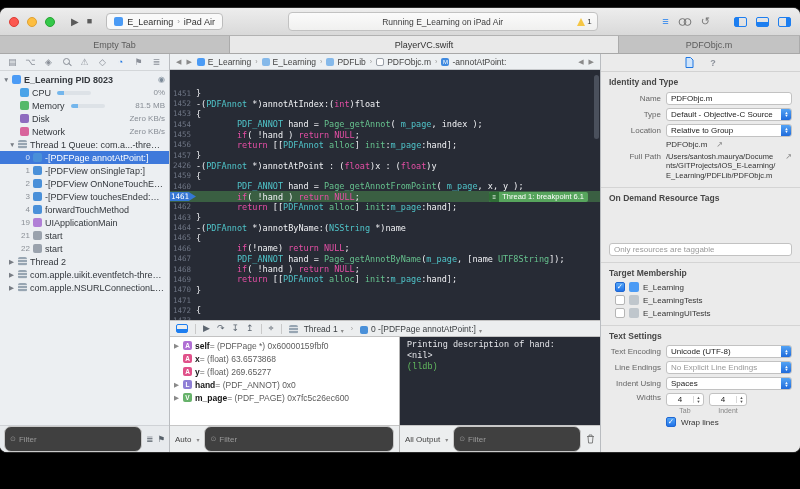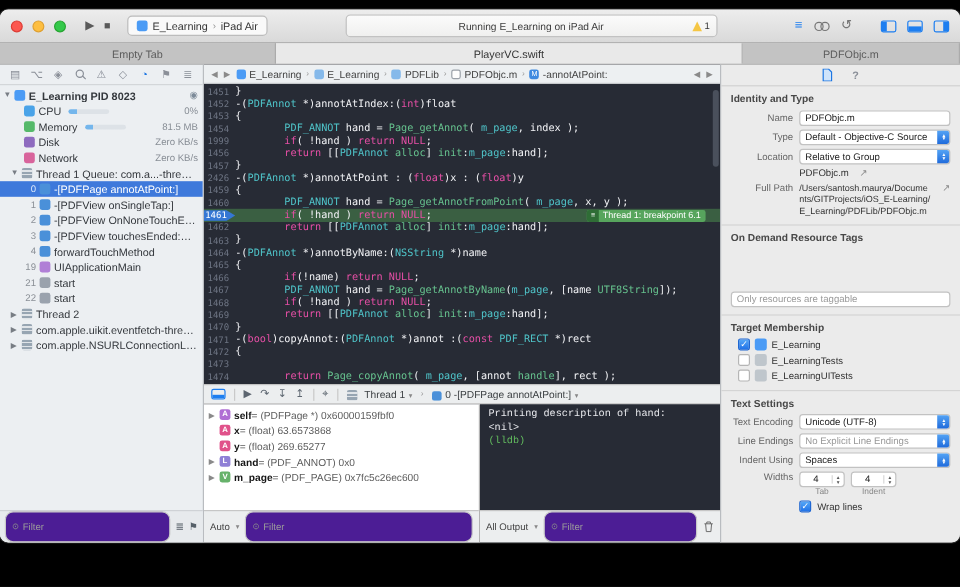--- a/index.html
+++ b/index.html
@@ -53,36 +53,36 @@
   .nlabel{overflow:hidden;text-overflow:ellipsis;flex:0 1 auto;}
   .proc-btn{margin-left:auto;color:#7d8b99;font-size:8px;}
   .g-ind{padding-left:20px;}
   .f-ind{padding-left:16px;}
   .t-ind{padding-left:9px;}
   .glabel{flex:0 0 auto;}
   .gbar{width:34px;height:4px;border-radius:2px;margin-left:6px;background:linear-gradient(90deg,#74b6ec 0 20%,#dde2e7 20%);}
   .gval{margin-left:auto;color:#878d95;font-size:8px;}
   .frame-num{width:14px;text-align:right;margin-right:3px;color:#8a8f96;font-size:8px;flex:0 0 14px;}
   .nav-filter{flex:0 0 17px;border-top:1px solid #cfd2d6;background:#e7eaed;display:flex;align-items:center;gap:4px;padding:0 4px;}
-  .filter-pill{flex:1;height:12px;background:#4c1d95;border:1px solid #c9c9c9;border-radius:7px;display:flex;align-items:center;gap:3px;padding:12px 5px;font-size:8px;color:#9a9a9a;min-width:0;}
+  .filter-pill{flex:1;height:12px;background:#404040;border:1px solid #c9c9c9;border-radius:7px;display:flex;align-items:center;gap:3px;padding:12px 5px;font-size:8px;color:#9a9a9a;min-width:0;}
   .fp-ic{font-size:7px;color:#8a8a8a;}
   .nf-ic{color:#566069;font-size:8.5px;}
   
   .editor-col{flex:1;display:flex;flex-direction:column;min-width:0;background:#272b35;}
   .jumpbar{flex:0 0 16px;background:#edf0f2;border-bottom:1px solid #c6c9cc;display:flex;align-items:center;font-size:8.5px;color:#444;padding:0 6px;gap:5px;white-space:nowrap;overflow:hidden;}
   .jb-nav{color:#8a8a8a;font-size:7px;}
   .crumbs{display:flex;align-items:center;gap:4px;min-width:0;overflow:hidden;flex:1;}
   .crumb{display:flex;align-items:center;gap:3px;}
   .crumb-sep{color:#9a9a9a;font-size:7px;}
   .ci{width:8px;height:8px;border-radius:2px;flex:0 0 8px;display:inline-flex;align-items:center;justify-content:center;}
   .ci-project{background:#4b9bf5;}
   .ci-folder{background:#85b9ea;}
   .ci-file{background:#fdfdfd;border:1px solid #9aa0a8;}
   .ci-method{background:#3f8ae0;color:#fff;font-size:6px;}
-  .code-area{flex:1;overflow:hidden;font-family:"DejaVu Sans Mono",monospace;font-size:8.5px;position:relative;padding-top:1px;}
+  .code-area{flex:1;overflow:hidden;font-family:"DejaVu Sans Mono",monospace;font-size:8.5px;position:relative;padding-top:18px;}
   .line{display:flex;align-items:center;height:10.35px;overflow:hidden;}
   .ln{flex:0 0 26px;text-align:right;color:#6d7483;font-size:7.5px;padding-right:5px;font-family:"DejaVu Sans Mono",monospace;}
   .src{white-space:pre;color:#f1f2f5;}
   .tk-k{color:#e64fa6;}
   .tk-t{color:#4fc4c9;}
   .tk-f{color:#66c28e;}
   .line.current{background:#3a5f42;}
   .line.current .ln{background:#3577d4;color:#fff;clip-path:polygon(0 0,72% 0,100% 50%,72% 100%,0 100%);padding-right:7px;}
   .chip{margin-left:auto;margin-right:12px;background:#57a55d;border-radius:2px;color:#fff;font-size:7.5px;display:flex;align-items:center;gap:3px;height:10px;padding-right:4px;font-family:"Liberation Sans",sans-serif;flex:0 0 auto;}
   .chip-ic{background:#2f6d36;width:10px;height:10px;display:flex;align-items:center;justify-content:center;border-radius:2px 0 0 2px;font-size:6px;}
@@ -344,21 +344,21 @@
           </div>
           <div class="line">
             <span class="ln">1453</span>
             <span class="src"><span class="tk-p">{</span></span>
           </div>
           <div class="line">
             <span class="ln">1454</span>
             <span class="src"><span class="tk-p">        </span><span class="tk-t">PDF_ANNOT</span><span class="tk-p"> hand = </span><span class="tk-f">Page_getAnnot</span><span class="tk-p">( </span><span class="tk-t">m_page</span><span class="tk-p">, index );</span></span>
           </div>
           <div class="line">
-            <span class="ln">1999</span>
+            <span class="ln">1455</span>
             <span class="src"><span class="tk-p">        </span><span class="tk-k">if</span><span class="tk-p">( !hand ) </span><span class="tk-k">return</span><span class="tk-p"> </span><span class="tk-k">NULL</span><span class="tk-p">;</span></span>
           </div>
           <div class="line">
             <span class="ln">1456</span>
             <span class="src"><span class="tk-p">        </span><span class="tk-k">return</span><span class="tk-p"> [[</span><span class="tk-t">PDFAnnot</span><span class="tk-p"> </span><span class="tk-f">alloc</span><span class="tk-p">] </span><span class="tk-f">init</span><span class="tk-p">:</span><span class="tk-t">m_page</span><span class="tk-p">:hand];</span></span>
           </div>
           <div class="line">
             <span class="ln">1457</span>
             <span class="src"><span class="tk-p">}</span></span>
           </div>
@@ -410,21 +410,20 @@
           <div class="line">
             <span class="ln">1469</span>
             <span class="src"><span class="tk-p">        </span><span class="tk-k">return</span><span class="tk-p"> [[</span><span class="tk-t">PDFAnnot</span><span class="tk-p"> </span><span class="tk-f">alloc</span><span class="tk-p">] </span><span class="tk-f">init</span><span class="tk-p">:</span><span class="tk-t">m_page</span><span class="tk-p">:hand];</span></span>
           </div>
           <div class="line">
             <span class="ln">1470</span>
             <span class="src"><span class="tk-p">}</span></span>
           </div>
           <div class="line">
             <span class="ln">1471</span>
-            <span class="src"><span class="tk-p">-(</span><span class="tk-k">bool</span><span class="tk-p">)copyAnnot:(</span><span class="tk-t">PDFAnnot</span><span class="tk-p"> *)annot :(</span><span class="tk-k">const</span><span class="tk-p"> </span><span class="tk-t">PDF_RECT</span><span class="tk-p"> *)rect</span></span>
           </div>
           <div class="line">
             <span class="ln">1472</span>
             <span class="src"><span class="tk-p">{</span></span>
           </div>
           <div class="line">
             <span class="ln">1473</span>
             <span class="src"><span class="tk-p"></span></span>
           </div>
           <div class="line">

